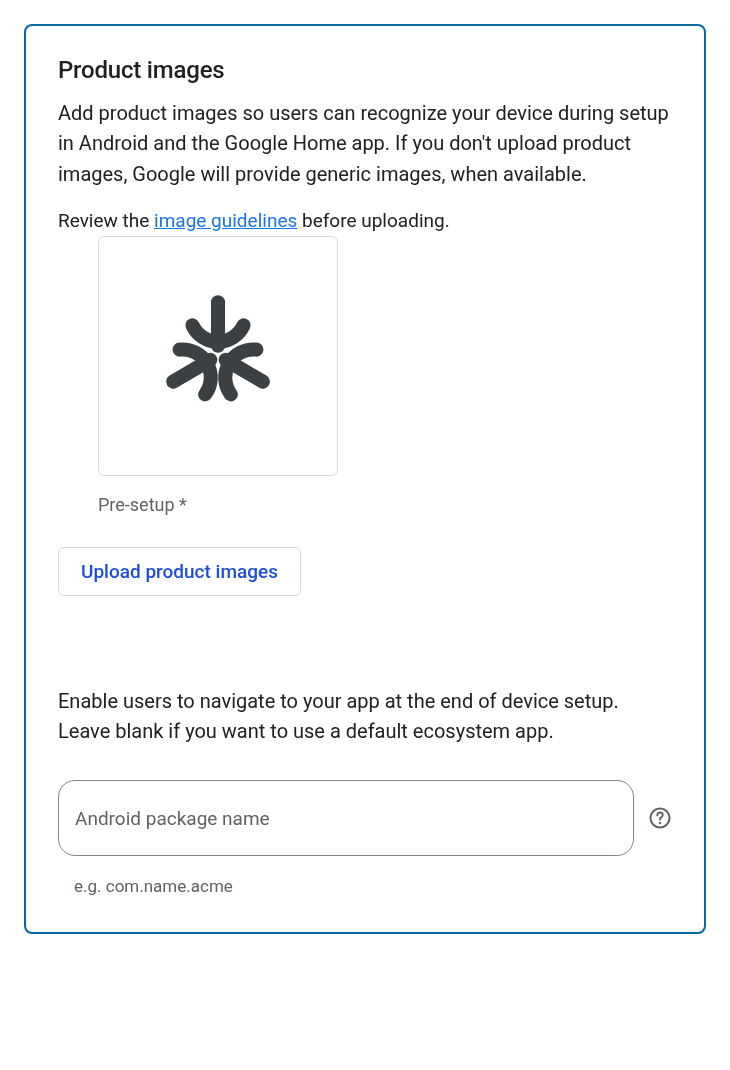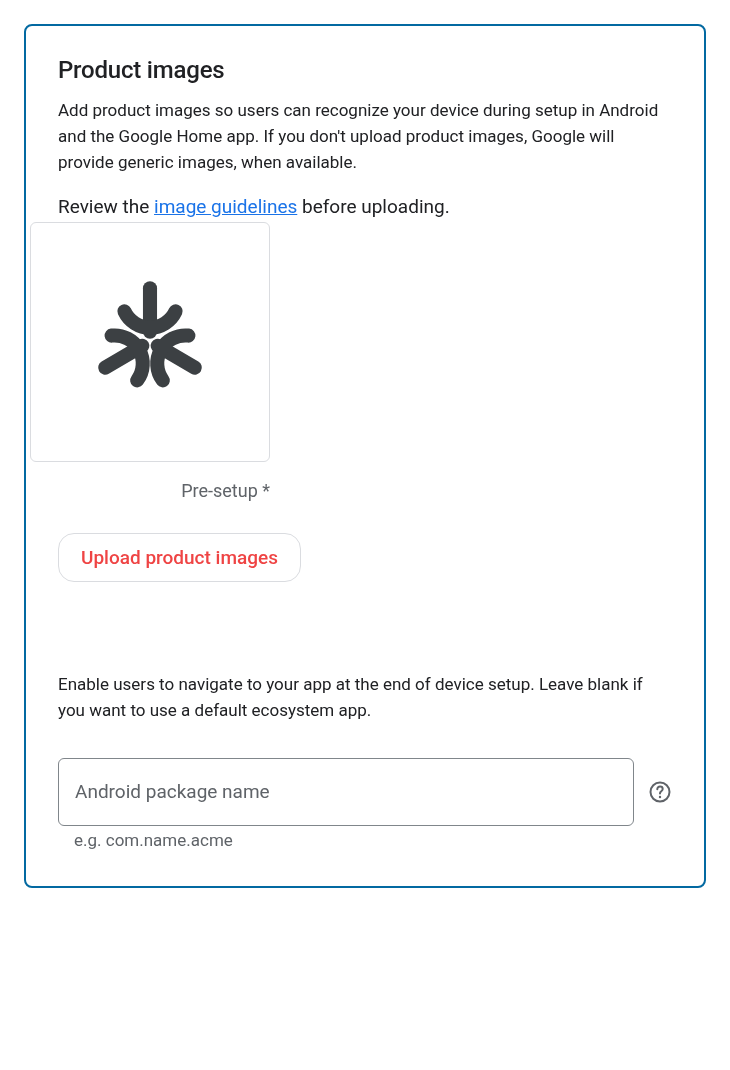--- a/index.html
+++ b/index.html
@@ -16,21 +16,21 @@
       padding: 30px 32px 36px 32px;
     }
     .section-title {
       font-size: 24px;
       font-weight: 500;
       color: #202124;
       margin-bottom: 14px;
       letter-spacing: -0.2px;
     }
     .section-desc {
-      font-size: 17px;
+      font-size: 20px;
       line-height: 1.52;
       color: #202124;
       margin-bottom: 18px;
     }
     .reviewline {
       font-size: 19px;
       line-height: 1.5;
       color: #202124;
     }
     .reviewline a {
@@ -39,21 +39,21 @@
     }
     .image-row {
       display: flex;
       gap: 36px;
       margin-bottom: 32px;
     }
     .image-slot {
       width: 212px;
       display: flex;
       flex-direction: column;
-      align-items: flex-end;
+      align-items: flex-start;
       padding-left: 40px;
     }
     .image-box {
       width: 240px;
       height: 240px;
       border: 1px solid #dadce0;
       border-radius: 6px;
       display: flex;
       align-items: center;
       justify-content: center;
@@ -64,63 +64,63 @@
       color: #5f6368;
       text-align: center;
     }
     .matter-icon {
       width: 128px;
       height: 128px;
     }
     .upload-btn {
       display: inline-block;
       border: 1px solid #dadce0;
-      border-radius: 16px;
+      border-radius: 6px;
       padding: 12px 22px;
       font-size: 19px;
-      color: #ef4444;
+      color: #1d4ed8;
       background: #fff;
       cursor: pointer;
       font-family: inherit;
       font-weight: 500;
     }
     .section-gap {
       height: 62px;
     }
     .field-row {
       display: flex;
       align-items: center;
       gap: 14px;
       margin-top: 34px;
     }
     .text-input {
       flex: 1;
       max-width: 582px;
-      height: 68px;
+      height: 76px;
       border: 1px solid #80868b;
-      border-radius: 6px;
+      border-radius: 17px;
       font-size: 19px;
       padding: 0 16px;
       color: #202124;
       font-family: inherit;
     }
     .text-input::placeholder {
       color: #5f6368;
     }
     .help-icon {
       width: 24px;
       height: 24px;
       color: #5f6368;
       cursor: pointer;
       flex-shrink: 0;
     }
     .hint {
       font-size: 17px;
       color: #5f6368;
-      margin-top: 4px;
+      margin-top: 20px;
       padding-left: 16px;
     }
   </style>
 </head>
 <body>
 
 <div class="card">
 
   <div>
     <h2 class="section-title">Product images</h2>

